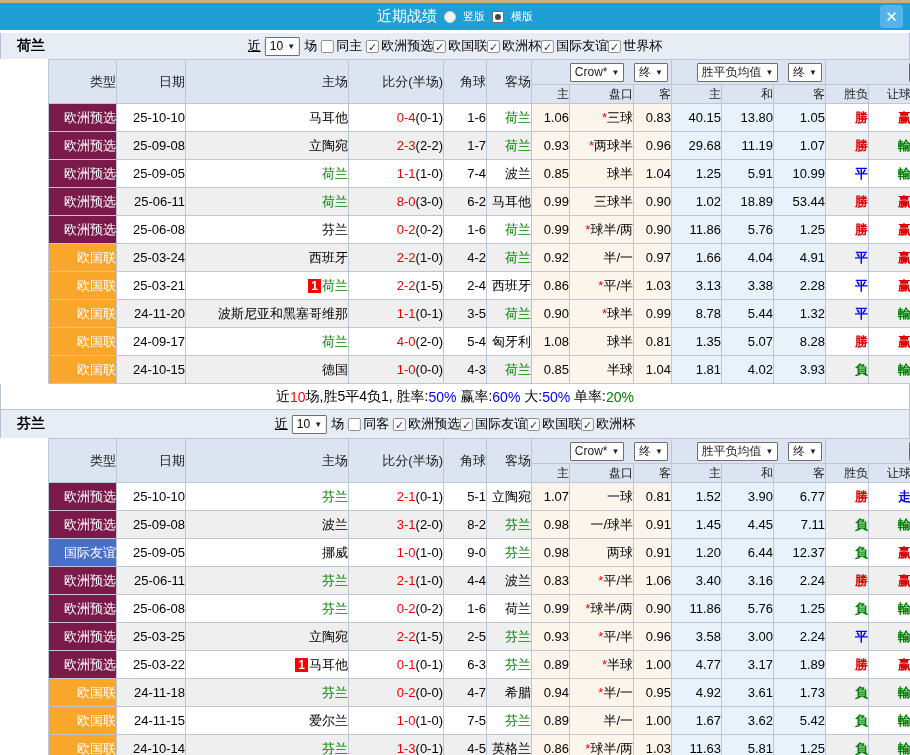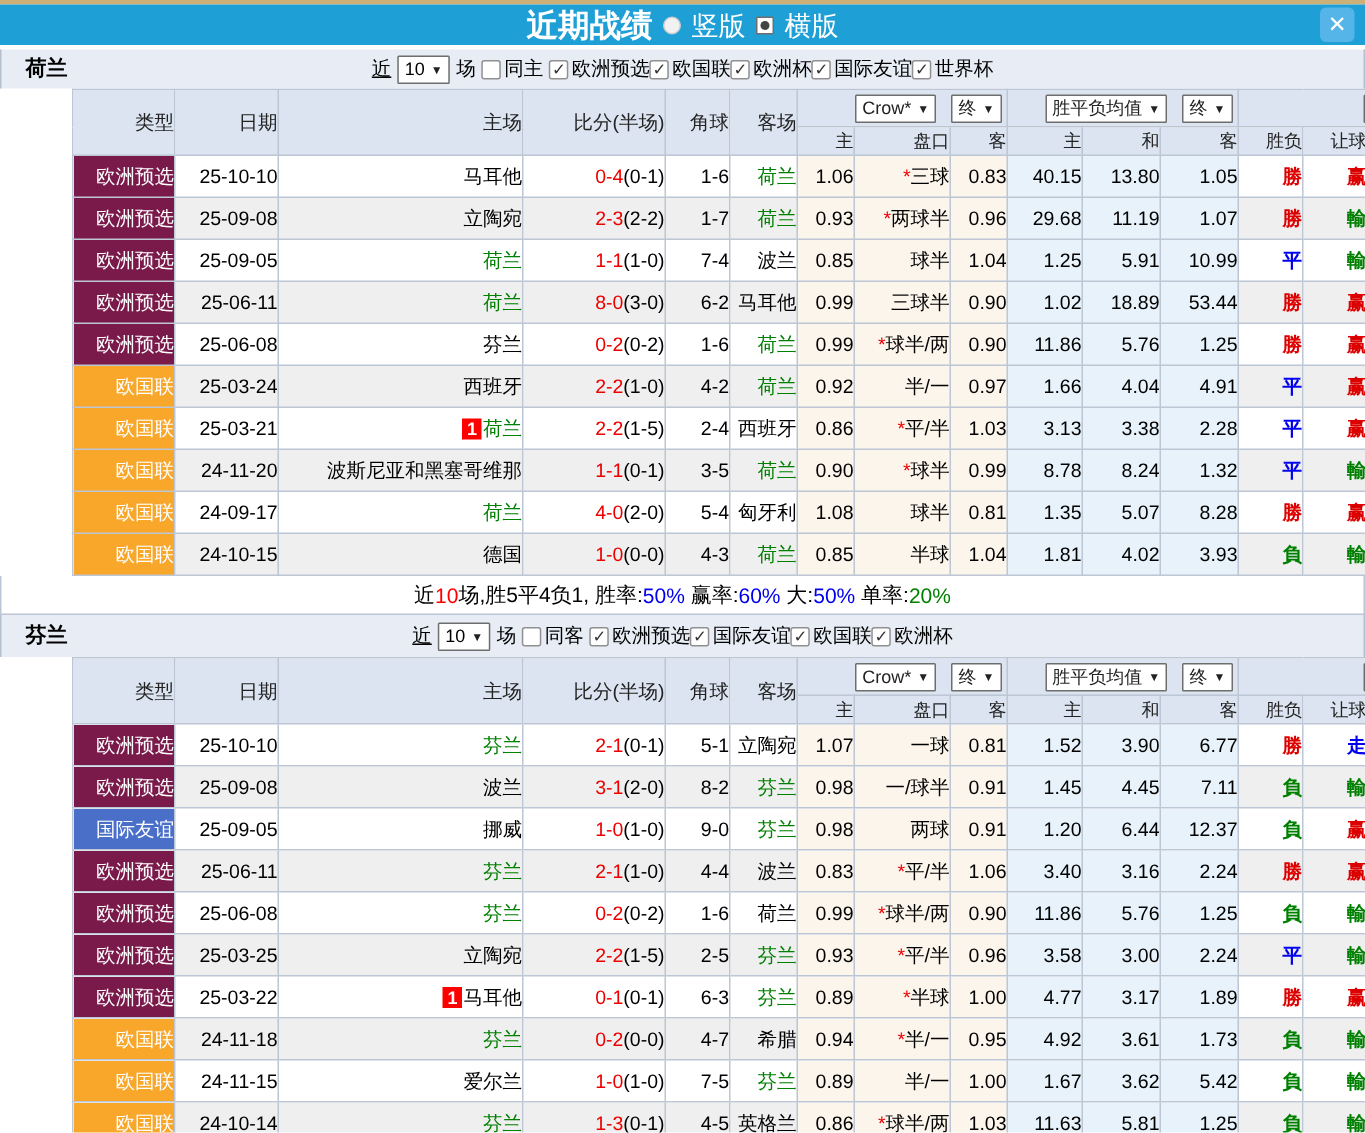--- a/index.html
+++ b/index.html
@@ -7,27 +7,27 @@
   body {
     height: 755px; overflow: hidden; background: #fff;
     font-family: "Liberation Sans", "DejaVu Sans", sans-serif;
     font-size: 13px; color: #000;
   }
   .topstrip { height: 3px; background: #cdb077; }
   .titlebar {
     height: 27px; background: #1e9fd6; color: #fff; position: relative;
     display: flex; align-items: center; justify-content: center; gap: 7px;
   }
-  .titlebar .title { font-weight: bold; font-size: 21px; }
+  .titlebar .title { font-weight: normal; font-size: 15px; }
   .radio {
     display: inline-block; width: 12px; height: 12px; border-radius: 50%;
     background: #f2f2f2; border: 1px solid #cfcfcf; position: relative; vertical-align: -2px;
   }
   .radio.sel::after { content:""; position: absolute; inset: 2px; border-radius: 50%; background: #444; }
-  .radlab { font-size: 18px; cursor: default; }
+  .radlab { font-size: 11px; cursor: default; }
   .closebtn {
     position: absolute; right: 7px; top: 2px; width: 23px; height: 23px;
     background: #55b5e8; border-radius: 4px; color: #fff; font-weight: bold;
     text-align: center; line-height: 23px; font-size: 15px; cursor: pointer;
   }
   .whitegap { height: 3px; background: #fff; }
   .band {
     height: 26px; background: #e7ecf5; position: relative;
     display: flex; align-items: center;
     border-left: 1px solid #b6c0ce; border-right: 1px solid #b6c0ce;
@@ -319,21 +319,21 @@
           <td class="typecell" style="background: rgb(248, 167, 42);">欧国联</td>
           <td class="plain">24-11-20</td>
           <td class="plain"><span>波斯尼亚和黑塞哥维那</span></td>
           <td class="plain"><span class="red">1-1</span><span>(0-1)</span></td>
           <td class="plain">3-5</td>
           <td class="plain"><span class="grn">荷兰</span></td>
           <td class="odds">0.90</td>
           <td class="odds"><span class="red">*</span>球半</td>
           <td class="odds">0.99</td>
           <td class="mean">8.78</td>
-          <td class="mean">8.24</td>
+          <td class="mean">5.44</td>
           <td class="mean">1.32</td>
           <td class="plain res" style="color: rgb(0, 0, 238);">平</td>
           <td class="plain res" style="color: rgb(0, 128, 0);">輸</td>
           <td class="plain res" style="color: rgb(0, 128, 0);">小</td>
         </tr>
         <tr>
           <td class="typecell" style="background: rgb(248, 167, 42);">欧国联</td>
           <td class="plain">24-09-17</td>
           <td class="plain"><span class="grn">荷兰</span></td>
           <td class="plain"><span class="red">4-0</span><span>(2-0)</span></td>

